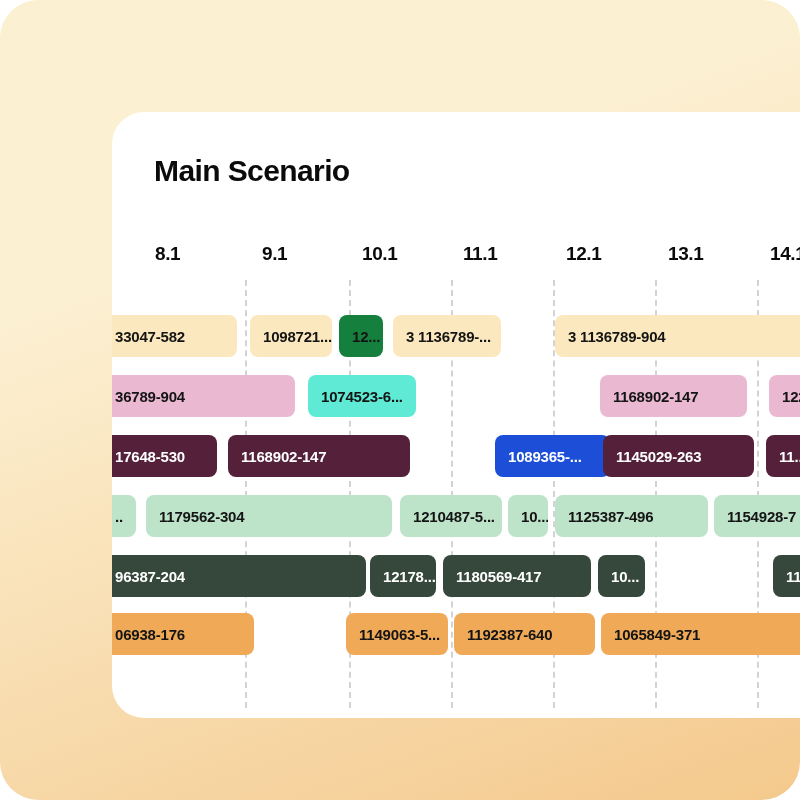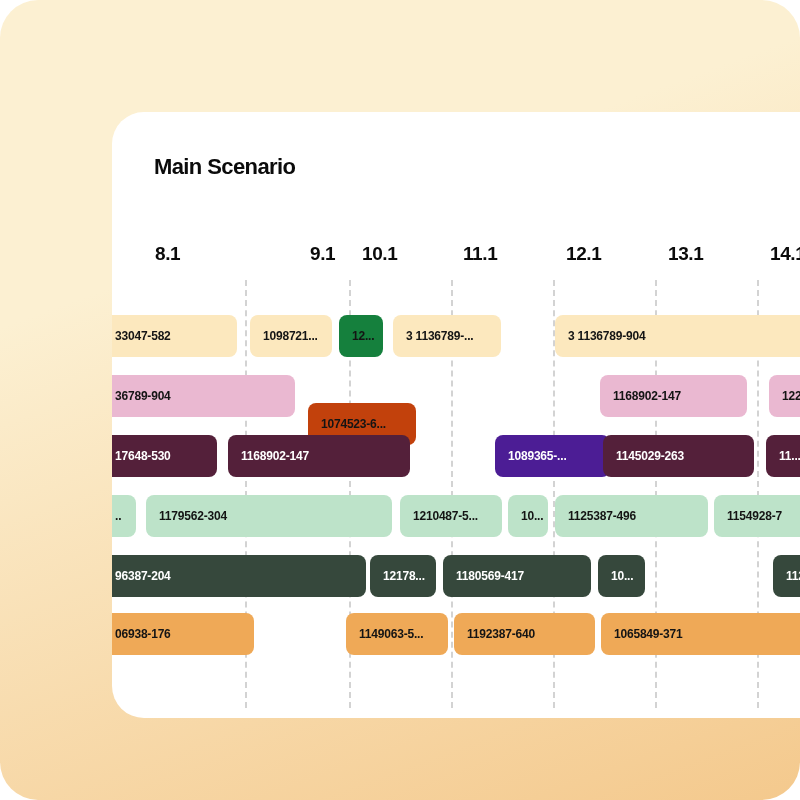--- a/index.html
+++ b/index.html
@@ -29,21 +29,21 @@
     height: 606px;
     background: #FFFFFF;
     border-radius: 32px;
     overflow: hidden;
   }
 
   #card-title {
     position: absolute;
     left: 42px;
     top: 42px;
-    font-size: 22px;
+    font-size: 30px;
     font-weight: 700;
     letter-spacing: -0.6px;
     color: #0B0B0B;
     white-space: nowrap;
   }
 
   
   #grid {
     position: absolute;
     left: 0;
@@ -95,21 +95,21 @@
     position: absolute;
     top: 0;
     height: 42px;
     border-radius: 8px;
     box-sizing: border-box;
     display: flex;
     align-items: center;
     overflow: hidden;
   }
   .bar-label {
-    font-size: 12px;
+    font-size: 15px;
     font-weight: 600;
     letter-spacing: -0.2px;
     white-space: nowrap;
     padding-left: 13px;
     padding-right: 13px;
     overflow: hidden;
     text-overflow: clip;
   }
 </style>
 </head>
@@ -125,21 +125,21 @@
         <div class="gridline" style="left: 133px;"></div>
         <div class="gridline" style="left: 237px;"></div>
         <div class="gridline" style="left: 339px;"></div>
         <div class="gridline" style="left: 441px;"></div>
         <div class="gridline" style="left: 543px;"></div>
         <div class="gridline" style="left: 645px;"></div>
       </div>
 
     <div id="ruler">
         <div class="date-label" style="left: 43px;">8.1</div>
-        <div class="date-label" style="left: 150px; margin-left: 48px;">9.1</div>
+        <div class="date-label" style="left: 150px;">9.1</div>
         <div class="date-label" style="left: 250px;">10.1</div>
         <div class="date-label" style="left: 351px;">11.1</div>
         <div class="date-label" style="left: 454px;">12.1</div>
         <div class="date-label" style="left: 556px;">13.1</div>
         <div class="date-label" style="left: 658px;">14.1</div>
       </div>
 
     <div id="rows">
         <div class="row" style="top: 203px;">
           <div class="bar" title="1133047-582" style="left: -10px; width: 135px; background: rgb(252, 232, 190);">
@@ -155,38 +155,38 @@
             <span class="bar-label" style="color: rgb(20, 20, 20);">3 1136789-...</span>
           </div>
           <div class="bar" title="3 1136789-904" style="left: 443px; width: 290px; background: rgb(252, 232, 190);">
             <span class="bar-label" style="color: rgb(20, 20, 20);">3 1136789-904</span>
           </div>
         </div>
         <div class="row" style="top: 263px;">
           <div class="bar" title="1136789-904" style="left: -10px; width: 193px; background: rgb(234, 184, 209);">
             <span class="bar-label" style="color: rgb(20, 20, 20);">36789-904</span>
           </div>
-          <div class="bar" title="1074523-6..." style="left: 196px; width: 108px; background: #c2410c; margin-top: 28px;">
+          <div class="bar" title="1074523-6..." style="left: 196px; width: 108px; background: #5eead4;">
             <span class="bar-label" style="color: rgb(20, 20, 20);">1074523-6...</span>
           </div>
           <div class="bar" title="1168902-147" style="left: 488px; width: 147px; background: rgb(234, 184, 209);">
             <span class="bar-label" style="color: rgb(20, 20, 20);">1168902-147</span>
           </div>
           <div class="bar" title="1224..." style="left: 657px; width: 76px; background: rgb(234, 184, 209);">
             <span class="bar-label" style="color: rgb(20, 20, 20);">1224</span>
           </div>
         </div>
         <div class="row" style="top: 323px;">
           <div class="bar" title="1117648-530" style="left: -10px; width: 115px; background: rgb(84, 32, 58);">
             <span class="bar-label" style="color: rgb(255, 255, 255);">17648-530</span>
           </div>
           <div class="bar" title="1168902-147" style="left: 116px; width: 182px; background: rgb(84, 32, 58);">
             <span class="bar-label" style="color: rgb(255, 255, 255);">1168902-147</span>
           </div>
-          <div class="bar" title="1089365-..." style="left: 383px; width: 115px; background: #4c1d95;">
+          <div class="bar" title="1089365-..." style="left: 383px; width: 115px; background: #1d4ed8;">
             <span class="bar-label" style="color: rgb(255, 255, 255);">1089365-...</span>
           </div>
           <div class="bar" title="1145029-263" style="left: 491px; width: 151px; background: rgb(84, 32, 58);">
             <span class="bar-label" style="color: rgb(255, 255, 255);">1145029-263</span>
           </div>
           <div class="bar" title="11..." style="left: 654px; width: 79px; background: rgb(84, 32, 58);">
             <span class="bar-label" style="color: rgb(255, 255, 255);">11...</span>
           </div>
         </div>
         <div class="row" style="top: 383px;">

